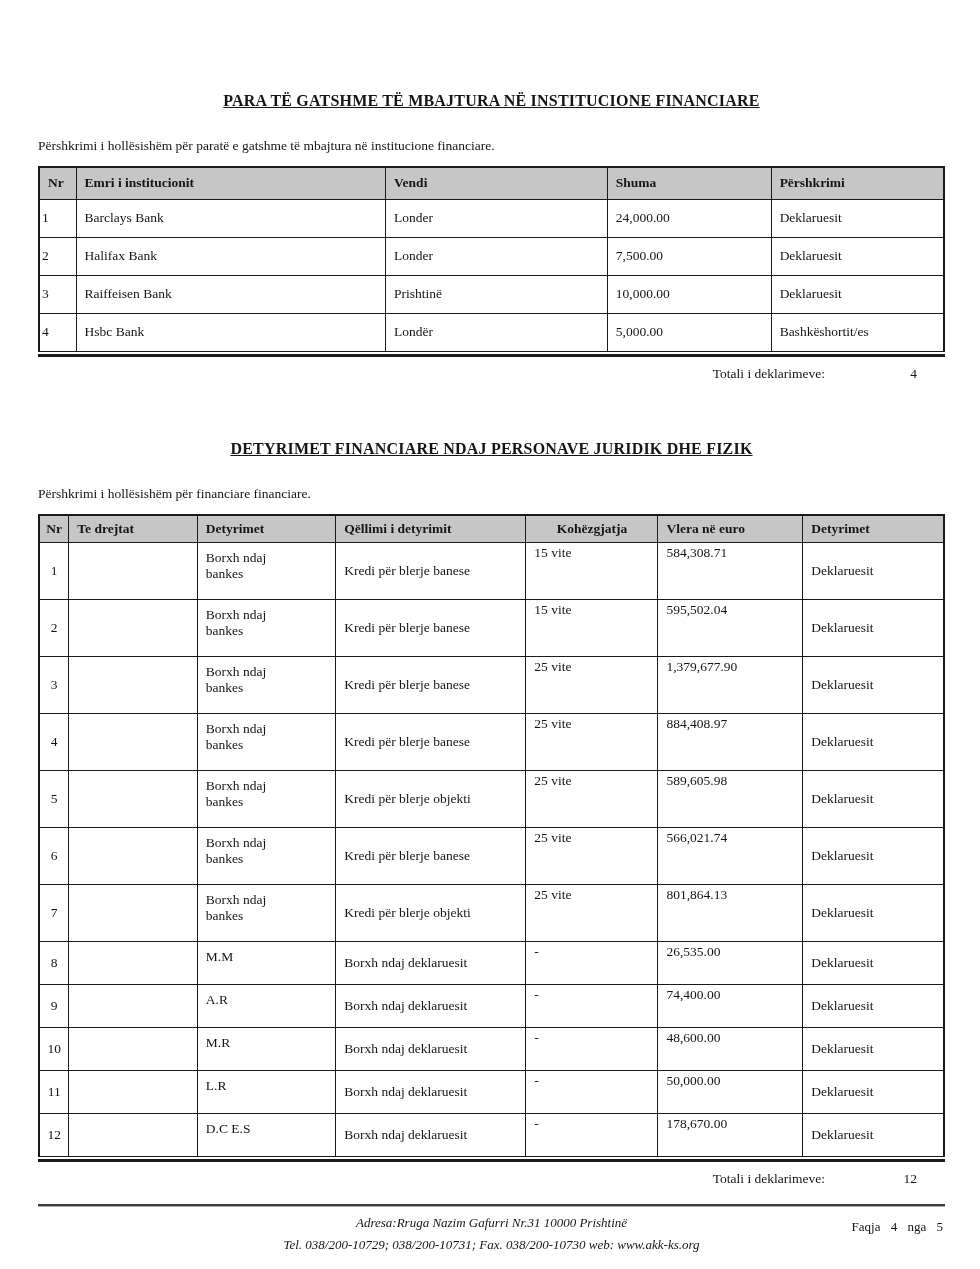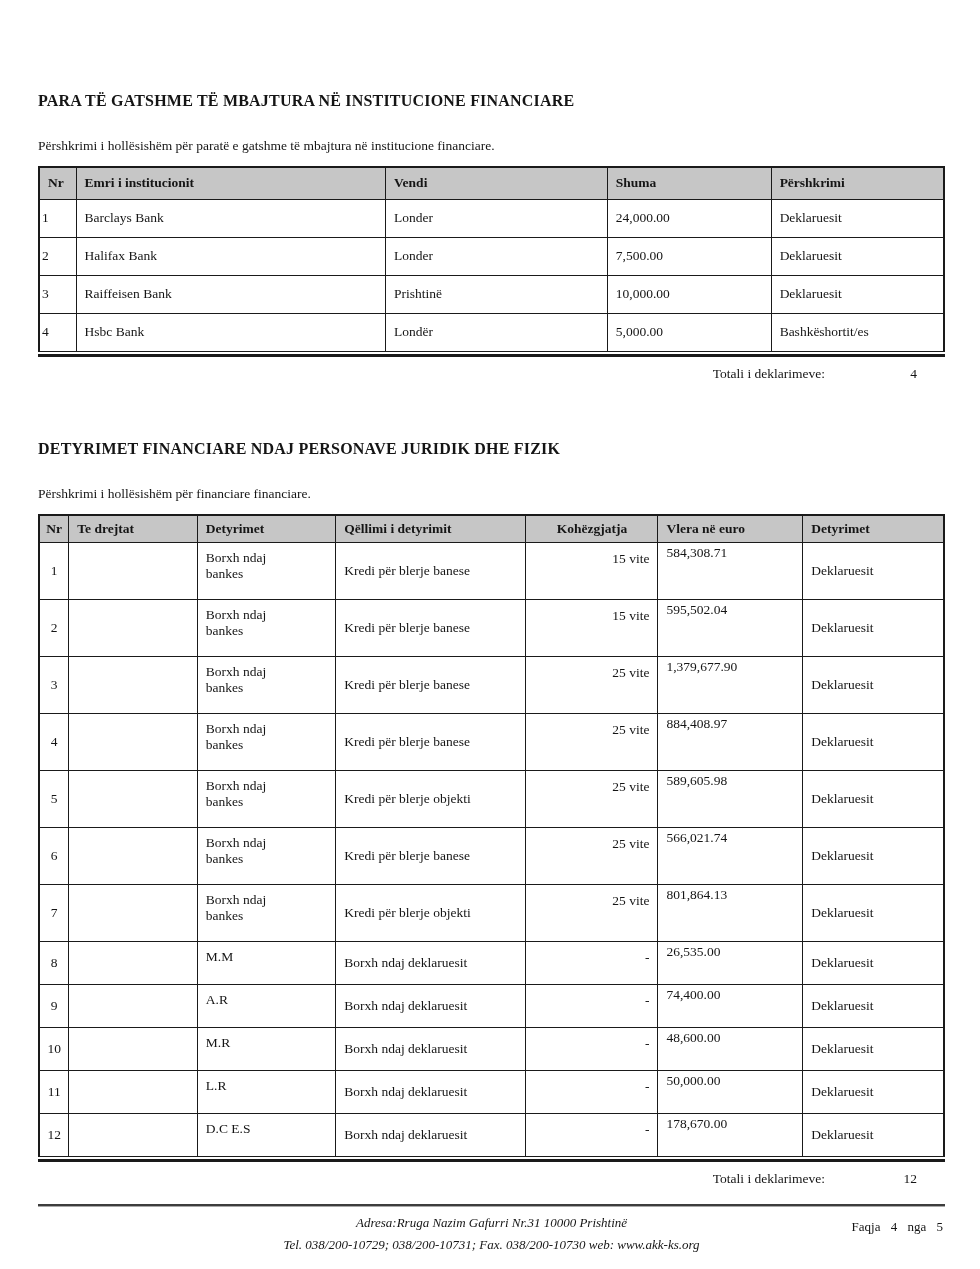--- a/index.html
+++ b/index.html
@@ -4,22 +4,22 @@
 <style>
   * { margin:0; padding:0; box-sizing:border-box; }
   html,body { background:#ffffff; }
   body {
     width:980px; height:1269px; overflow:hidden;
     font-family:"Liberation Serif", serif; color:#151515;
   }
   .page { padding:92px 35px 0 38px; position:relative; }
 
   .section-title {
-    text-align:left; font-size:16px; font-weight:bold;
-    letter-spacing:.2px; margin-bottom:28px;
+    text-align:center; font-size:16px; font-weight:bold;
+    letter-spacing:.2px; margin-bottom:28px;text-decoration:underline;
   }
   .desc { font-size:13.5px; margin-bottom:12px; }
 
   table {
     width:100%; border-collapse:collapse; table-layout:fixed;
     border:2px solid #1a1a1a; border-bottom-width:1px;
   }
   th, td {
     border:1px solid #1a1a1a; font-size:13.5px;
     padding:2px 8px; overflow:hidden;
@@ -35,21 +35,21 @@
   .t1 td { vertical-align:middle; }
   .t1 .col-nr { padding:2px 2px; }
 
   
   .t2 thead th { height:28px; }
   .t2 tbody tr:nth-child(-n+7) { height:57px; }
   .t2 tbody tr:nth-child(n+8) { height:43px; }
   .t2 td { vertical-align:middle; }
   .t2 .col-nr, .t2 th.th-center { text-align:center; padding:2px; }
   .t2 .col-obligation { vertical-align:top; padding-top:7px; white-space:pre-line; }
-  .t2 .col-duration { text-align:right; vertical-align:top; padding-top:8px; }
+  .t2 .col-duration { text-align:left; vertical-align:top; padding-top:2px; }
   .t2 .col-value { vertical-align:top; }
 
   .total-line {
     display:flex; justify-content:flex-end; align-items:baseline;
     font-size:13.5px; margin:9px 28px 0 0;
   }
   .total-line .total-value { margin-left:72px; min-width:20px; text-align:right; }
 
   .section-gap { margin-top:58px; }
 

